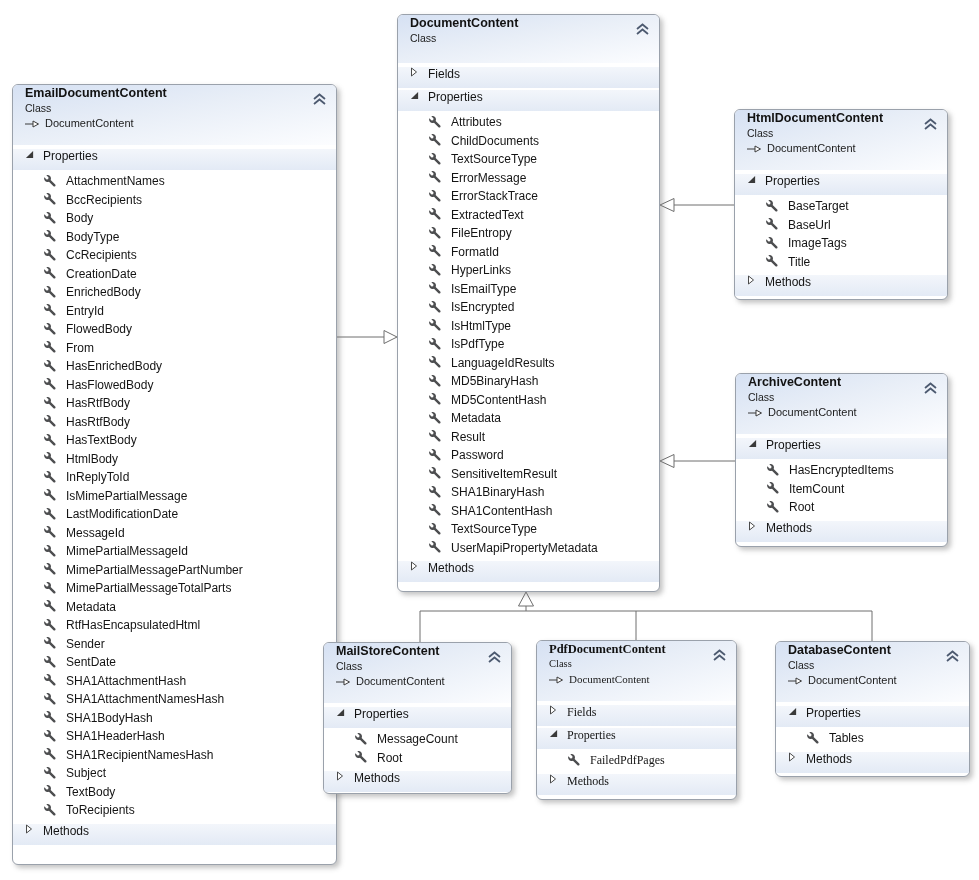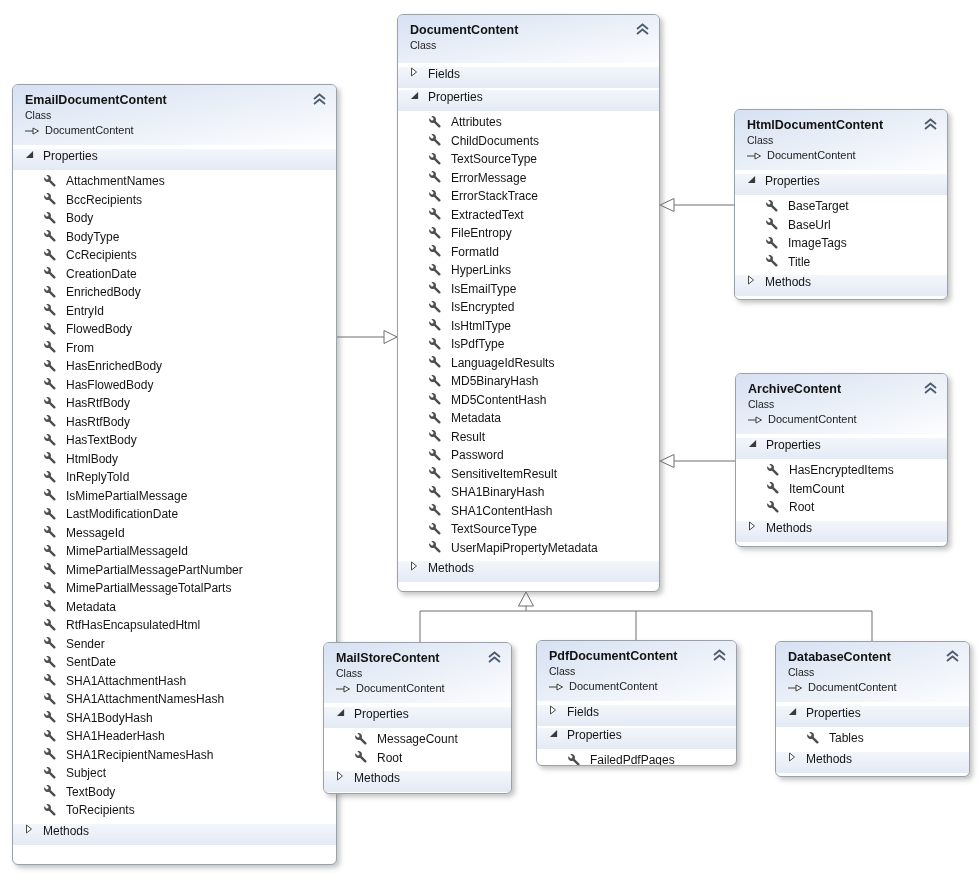--- a/index.html
+++ b/index.html
@@ -5,21 +5,21 @@
   html,body{margin:0;padding:0;background:#ffffff;}
   #canvas{position:relative;width:979px;height:880px;overflow:hidden;
           font-family:"Liberation Sans",sans-serif;}
   #connector-layer{position:absolute;left:0;top:0;z-index:0;}
 
   .class-box{position:absolute;z-index:1;background:#ffffff;
     border:1px solid #9aa1ab;border-radius:6px;
     box-shadow:3px 3px 5px rgba(125,125,125,.45);
     overflow:hidden;box-sizing:border-box;}
   .box-header{position:relative;height:60px;box-sizing:border-box;
-    padding:7px 26px 0 12px;
+    padding:0 26px 0 12px;
     background:linear-gradient(to bottom right,#d6e1f3 0%,#e8eef7 45%,#fcfdff 100%);}
   .no-base .box-header{height:48px;}
   .box-title{font-size:12.5px;font-weight:bold;color:#121212;line-height:16px;
     white-space:nowrap;}
   .box-kind{font-size:10.5px;color:#1b1b1b;line-height:14px;}
   .box-base{display:flex;align-items:center;gap:5px;font-size:11px;color:#1b1b1b;
     line-height:15px;margin-top:1px;white-space:nowrap;}
   .collapse-btn{position:absolute;top:7px;right:9px;width:15px;height:13px;
     cursor:pointer;}
 
@@ -37,21 +37,21 @@
   .member-item{display:flex;align-items:center;height:18.5px;padding-left:31px;
     gap:9px;font-size:12px;color:#141414;white-space:nowrap;}
   .member-item svg{flex:0 0 auto;}
 
   
   #box-email     {left:12px; top:84px; width:325px;height:781px;}
   #box-document  {left:397px;top:14px; width:263px;height:578px;}
   #box-html      {left:734px;top:109px;width:214px;height:191px;}
   #box-archive   {left:735px;top:373px;width:213px;height:174px;}
   #box-mailstore {left:323px;top:642px;width:189px;height:152px;}
-  #box-pdf       {left:536px;top:640px;width:201px;height:126px;}
+  #box-pdf       {left:536px;top:640px;width:201px;height:160px;font-family:Liberation Serif, serif;}
   #box-database  {left:775px;top:641px;width:195px;height:136px;}
 </style>
 </head>
 <body>
 
 <div id="canvas">
 
   <svg id="connector-layer" width="979" height="880">
     <g stroke="#6e6e6e" stroke-width="1" fill="none">
       <line x1="301" y1="337" x2="384" y2="337"></line>

